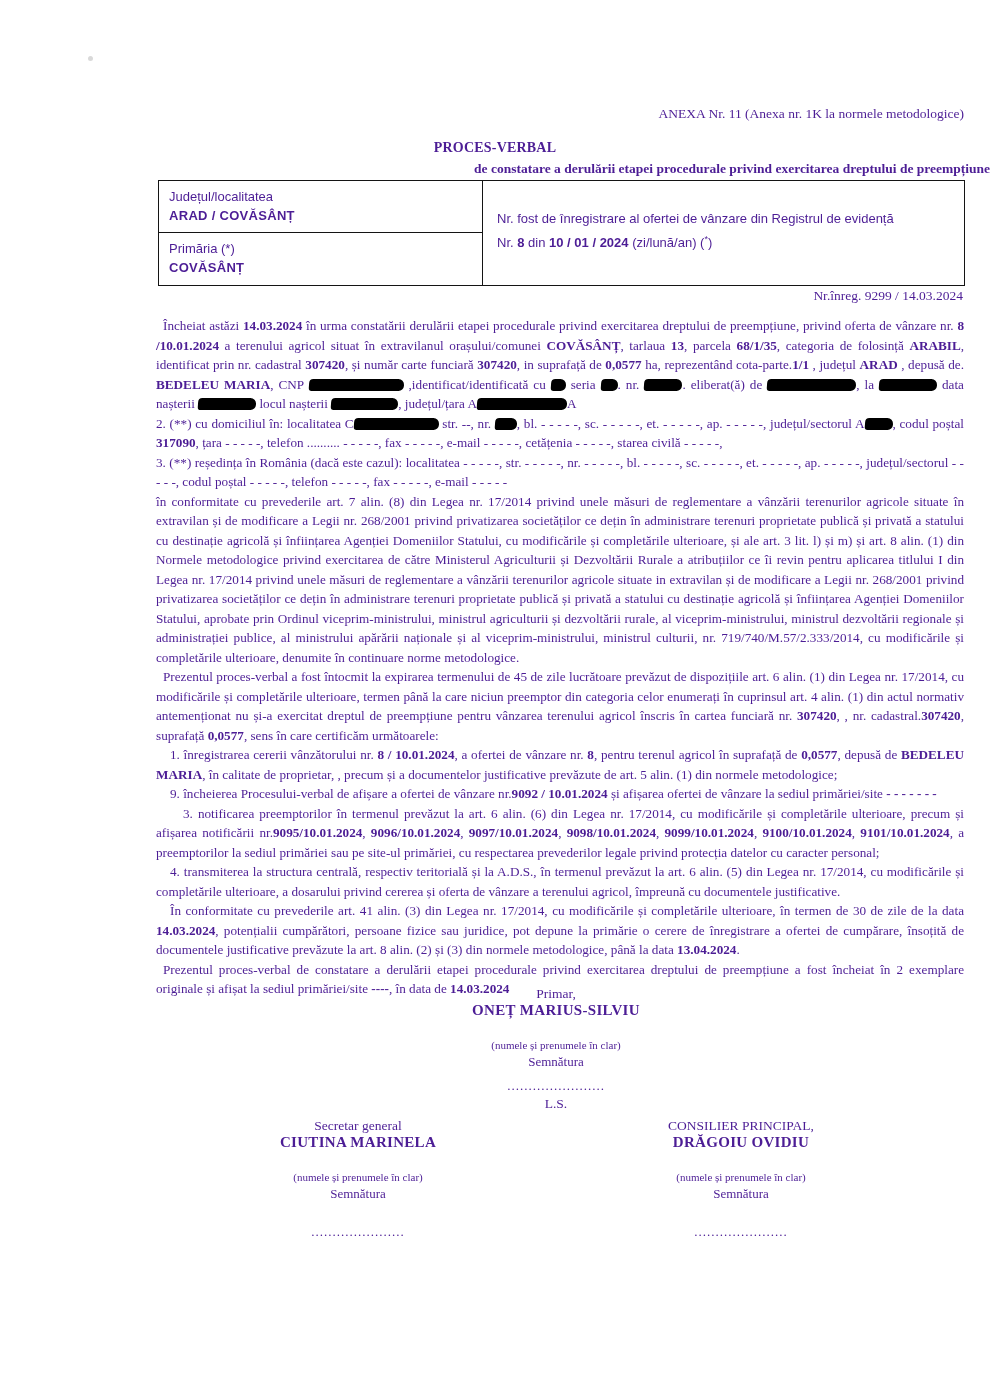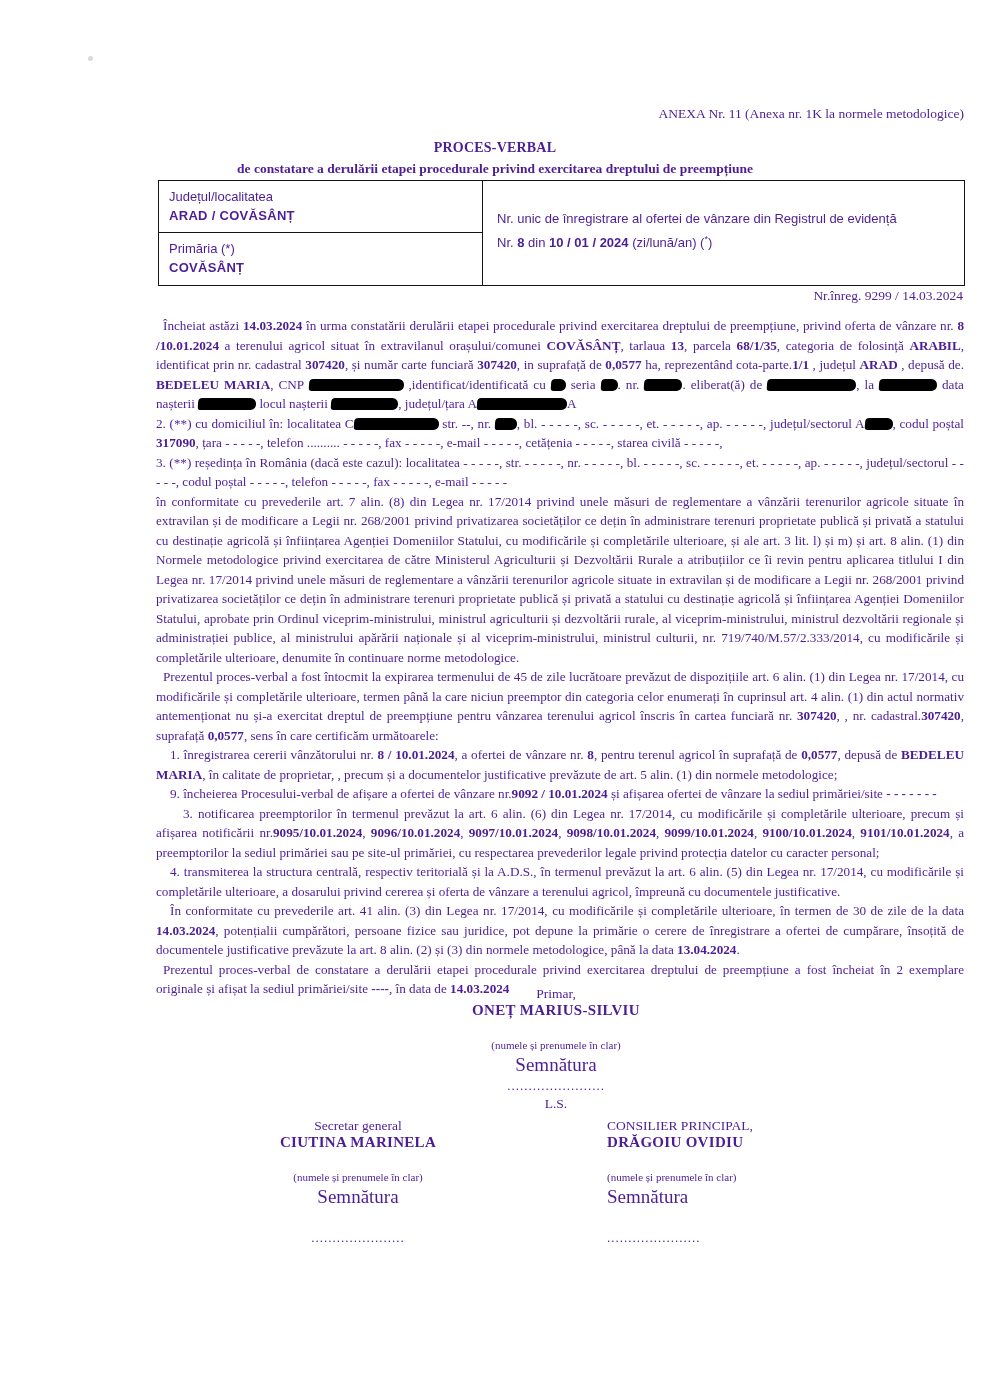--- a/index.html
+++ b/index.html
@@ -6,21 +6,21 @@
   .page{
     position:relative;width:990px;height:1400px;background:#ffffff;
     margin:0 auto;overflow:hidden;color:#4c1d95;
     font-family:"Liberation Serif","DejaVu Serif",serif;
   }
   .artifact-dot{position:absolute;left:88px;top:56px;width:5px;height:5px;
     border-radius:50%;background:#c9c9c9;opacity:.7;}
   .anexa{position:absolute;top:106px;right:26px;font-size:13.5px;}
   .title{position:absolute;top:140px;left:0;width:100%;text-align:center;
     font-weight:bold;font-size:14px;letter-spacing:.2px;}
-  .subtitle{position:absolute;top:161px;left:0;width:100%;text-align:center;
+  .subtitle{position:absolute;top:161px;left:0;width:100%;text-align:right;
     font-weight:bold;font-size:13.5px;}
   .hdr-table{
     position:absolute;left:158px;top:180px;width:805px;height:104px;
     border:1.6px solid #141414;display:flex;
     font-family:"Liberation Sans","DejaVu Sans",sans-serif;font-size:13px;justify-content:space-between;
   }
   .hdr-left{width:323px;border-right:1.6px solid #141414;display:flex;flex-direction:column;}
   .hdr-cell{padding:6px 10px;box-sizing:border-box;}
   .hdr-cell.top{height:52px;border-bottom:1.6px solid #141414;}
   .hdr-cell.bottom{flex:1;}
@@ -39,25 +39,25 @@
   .ind3{text-indent:27px;}
   b{font-weight:bold;}
   .sup{vertical-align:super;font-size:9px;line-height:0;}
   .redact{
     display:inline-block;height:12px;background:#000;
     border-radius:4px 6px 5px 3px;vertical-align:-2px;
     transform:skewX(-4deg);
   }
   .sig-center{position:absolute;left:436px;top:986px;width:240px;text-align:center;}
   .sig-left{position:absolute;left:238px;top:1118px;width:240px;text-align:center;}
-  .sig-right{position:absolute;left:607px;top:1118px;width:240px;text-align:left;}
+  .sig-right{position:absolute;left:621px;top:1118px;width:240px;text-align:center;}
   .sig-role{font-size:13.5px;}
   .sig-name{font-size:15px;font-weight:bold;letter-spacing:.3px;}
   .sig-note{font-size:11px;margin-top:20px;}
-  .sig-sign{font-size:19px;margin-top:3px;}
+  .sig-sign{font-size:13px;margin-top:3px;}
   .stamp{position:absolute;left:436px;top:1078px;width:240px;text-align:center;}
   .stamp-dots,.sig-dots{font-size:13px;letter-spacing:1px;}
   .stamp-ls{font-size:13.5px;margin-top:2px;}
   .sig-dots{margin-top:22px;}
 </style>
 </head>
 <body>
 
 <div class="page">
 
@@ -73,21 +73,21 @@
       <div class="hdr-cell top">
         <span class="hdr-label">Județul/localitatea</span>
         <span class="hdr-value">ARAD / COVĂSÂNȚ</span>
       </div>
       <div class="hdr-cell bottom">
         <span class="hdr-label">Primăria (*)</span>
         <span class="hdr-value">COVĂSÂNȚ</span>
       </div>
     </div>
     <div class="hdr-right">
-      <div>Nr. unic de înregistrare al ofertei de vânzare din Registrul de evidență</div>
+      <div>Nr. fost de înregistrare al ofertei de vânzare din Registrul de evidență</div>
       <div><span>Nr. </span><b>8</b><span> din </span><b>10 / 01 / 2024</b><span> (zi/lună/an) (</span><span class="sup">*</span><span>)</span></div>
     </div>
   </div>
 
   <div class="regnote">Nr.înreg. 9299 / 14.03.2024</div>
 
   <div class="body">
       <p class="para ind1"><span>Încheiat astăzi </span><b>14.03.2024</b><span> în urma constatării derulării etapei procedurale privind exercitarea dreptului de preempțiune, privind oferta de vânzare nr. </span><b>8 /10.01.2024</b><span> a terenului agricol situat în extravilanul orașului/comunei </span><b>COVĂSÂNȚ</b><span>, tarlaua </span><b>13</b><span>, parcela </span><b>68/1/35</b><span>, categoria de folosință </span><b>ARABIL</b><span>, identificat prin nr. cadastral </span><b>307420</b><span>, și număr carte funciară </span><b>307420</b><span>, in suprafață de </span><b>0,0577</b><span> ha, reprezentând cota-parte.</span><b>1/1</b><span> , județul </span><b>ARAD</b><span> , depusă de. </span><b>BEDELEU MARIA</b><span>, CNP </span><span class="redact" style="width: 95px;"></span><span> ,identificat/identificată cu </span><span class="redact" style="width: 15px;"></span><span> seria </span><span class="redact" style="width: 17px;"></span><span>. nr. </span><span class="redact" style="width: 38px;"></span><span>. eliberat(ă) de </span><span class="redact" style="width: 89px;"></span><span>, la </span><span class="redact" style="width: 58px;"></span><span> data nașterii </span><span class="redact" style="width: 58px;"></span><span> locul nașterii </span><span class="redact" style="width: 67px;"></span><span>, județul/țara A</span><span class="redact" style="width: 90px;"></span><span>A</span></p>
       <p class="para ind0"><span>2. (**) cu domiciliul în: localitatea C</span><span class="redact" style="width: 85px;"></span><span> str. --, nr. </span><span class="redact" style="width: 22px;"></span><span>, bl. - - - - -, sc. - - - - -, et. - - - - -, ap. - - - - -, județul/sectorul A</span><span class="redact" style="width: 28px;"></span><span>, codul poștal </span><b>317090</b><span>, țara - - - - -, telefon .......... - - - - -, fax - - - - -, e-mail - - - - -, cetățenia - - - - -, starea civilă - - - - -,</span></p>
       <p class="para ind0"><span>3. (**) reședința în România (dacă este cazul): localitatea - - - - -, str. - - - - -, nr. - - - - -, bl. - - - - -, sc. - - - - -, et. - - - - -, ap. - - - - -, județul/sectorul - - - - -, codul poștal - - - - -, telefon - - - - -, fax - - - - -, e-mail - - - - -</span></p>

